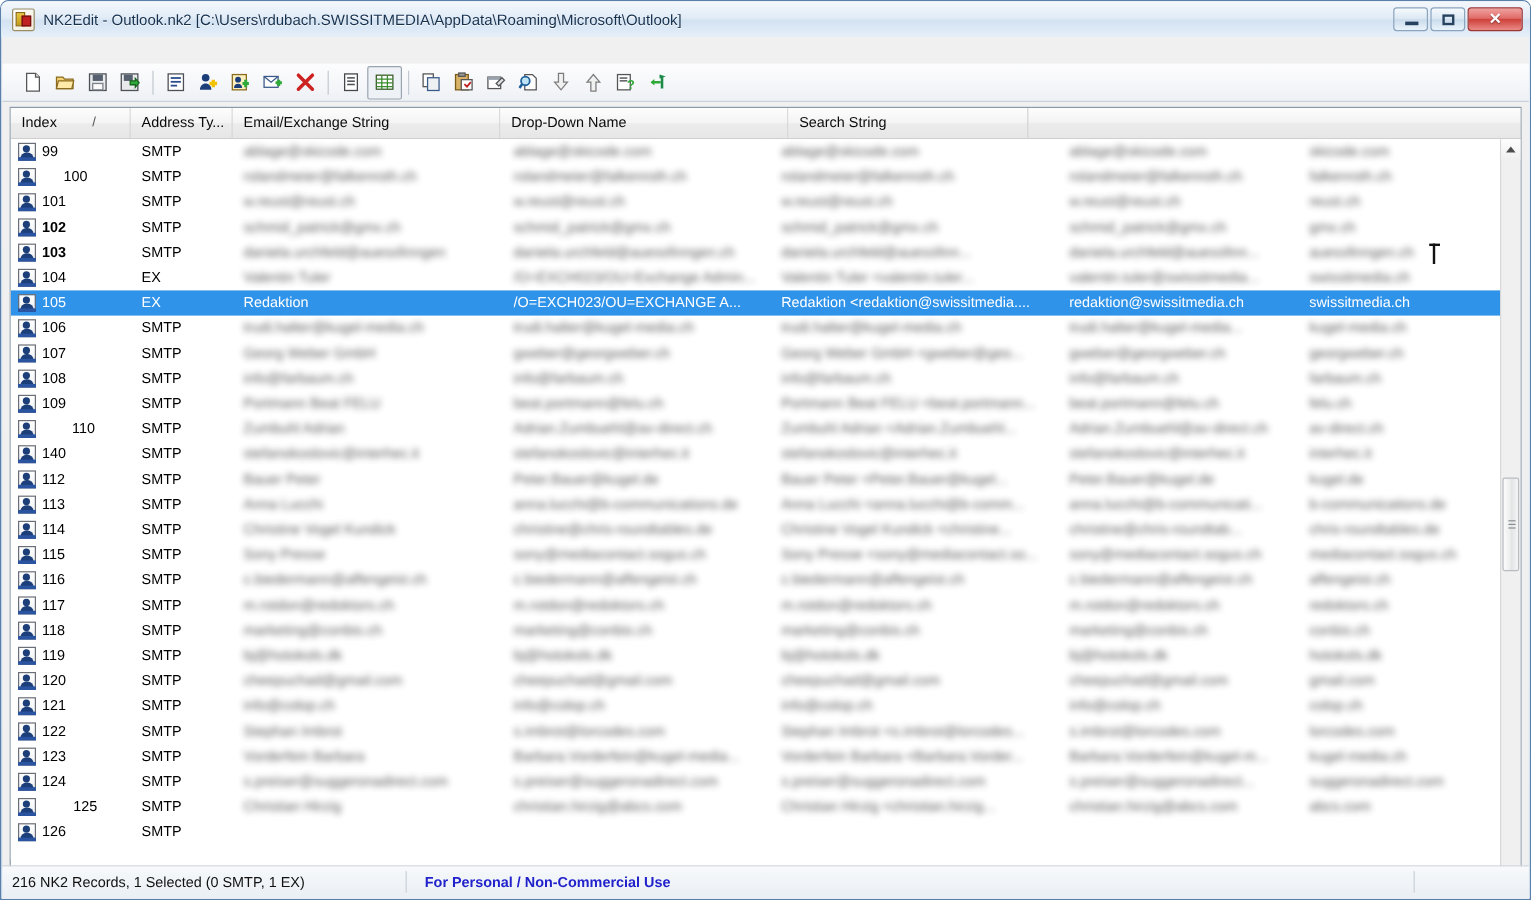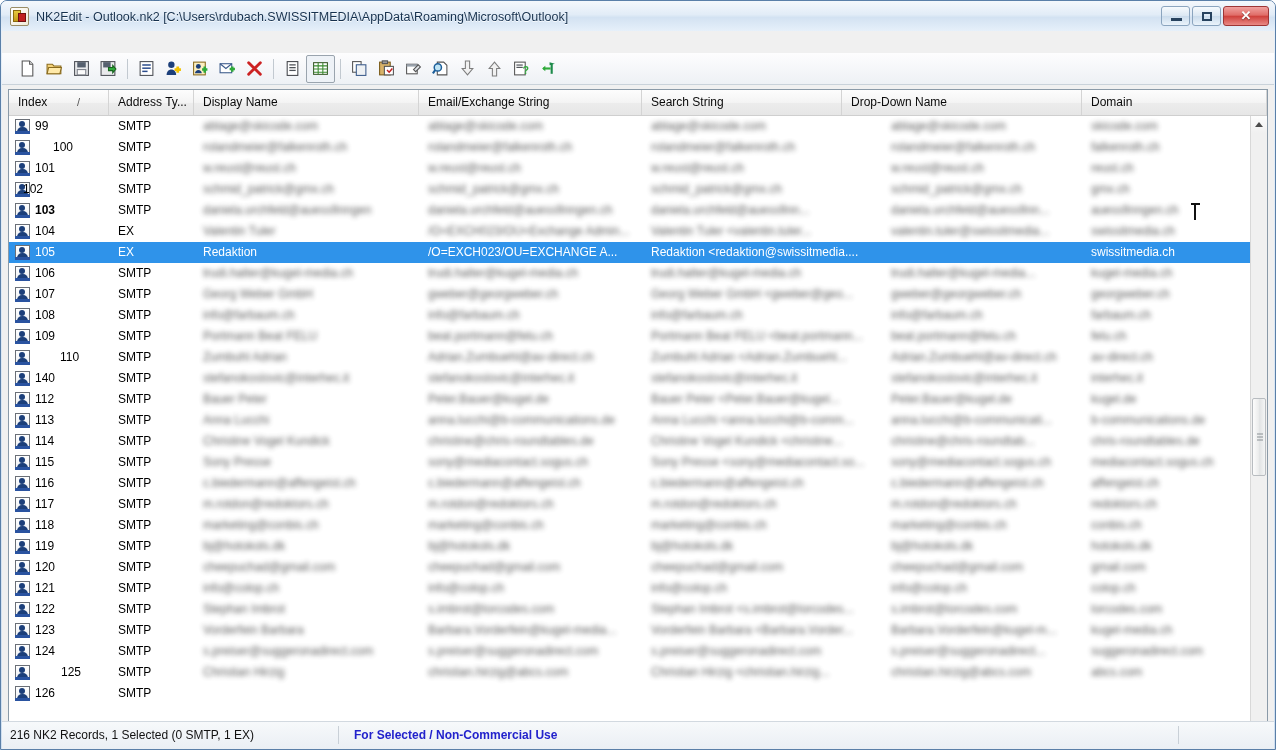--- a/index.html
+++ b/index.html
@@ -400,25 +400,23 @@
     </div>
 
     <div class="listwrap">
 
       <div class="hdr">
         <div class="hcell" style="width:100px">
           <span>Index</span>
           <span class="sortmark">/</span>
         </div>
         <div class="hcell" style="width:85px">Address Ty...</div>
-        <div class="hcell" style="width:225px">Display Name</div>
         <div class="hcell" style="width:223px">Email/Exchange String</div>
+        <div class="hcell" style="width:240px">Drop-Down Name</div>
         <div class="hcell" style="width:200px">Search String</div>
-        <div class="hcell" style="width:240px">Drop-Down Name</div>
-        <div class="hcell" style="width:185px">Domain</div>
       </div>
 
       <div class="rows" id="rows-container">
           <div class="row">
             <span class="contact-ic">
               <span class="card"></span>
               <span class="head"></span>
               <span class="body"></span>
               <span class="band"></span>
             </span>
@@ -430,21 +428,21 @@
             <span class="cell blur" style="left: 882px; width: 188px;">ablage@skicode.com</span>
             <span class="cell blur" style="left: 1082px; width: 173px;">skicode.com</span>
           </div>
           <div class="row">
             <span class="contact-ic">
               <span class="card"></span>
               <span class="head"></span>
               <span class="body"></span>
               <span class="band"></span>
             </span>
-            <span class="cell" style="left: 44px; width: 72px;">100</span>
+            <span class="cell" style="left: 18px; width: 72px; text-align: center;">100</span>
             <span class="cell" style="left: 109px; width: 73px;">SMTP</span>
             <span class="cell blur" style="left: 194px; width: 213px;">rolandmeier@falkenroth.ch</span>
             <span class="cell blur" style="left: 419px; width: 211px;">rolandmeier@falkenroth.ch</span>
             <span class="cell blur" style="left: 642px; width: 228px;">rolandmeier@falkenroth.ch</span>
             <span class="cell blur" style="left: 882px; width: 188px;">rolandmeier@falkenroth.ch</span>
             <span class="cell blur" style="left: 1082px; width: 173px;">falkenroth.ch</span>
           </div>
           <div class="row">
             <span class="contact-ic">
               <span class="card"></span>
@@ -460,21 +458,21 @@
             <span class="cell blur" style="left: 882px; width: 188px;">w.reust@reust.ch</span>
             <span class="cell blur" style="left: 1082px; width: 173px;">reust.ch</span>
           </div>
           <div class="row">
             <span class="contact-ic">
               <span class="card"></span>
               <span class="head"></span>
               <span class="body"></span>
               <span class="band"></span>
             </span>
-            <span class="cell" style="left: 14px; width: 72px;">102</span>
+            <span class="cell" style="left: 26px; width: 72px; font-weight: bold;">102</span>
             <span class="cell" style="left: 109px; width: 73px;">SMTP</span>
             <span class="cell blur" style="left: 194px; width: 213px;">schmid_patrick@gmx.ch</span>
             <span class="cell blur" style="left: 419px; width: 211px;">schmid_patrick@gmx.ch</span>
             <span class="cell blur" style="left: 642px; width: 228px;">schmid_patrick@gmx.ch</span>
             <span class="cell blur" style="left: 882px; width: 188px;">schmid_patrick@gmx.ch</span>
             <span class="cell blur" style="left: 1082px; width: 173px;">gmx.ch</span>
           </div>
           <div class="row">
             <span class="contact-ic">
               <span class="card"></span>
@@ -510,20 +508,21 @@
               <span class="card"></span>
               <span class="head"></span>
               <span class="body"></span>
               <span class="band"></span>
             </span>
             <span class="cell" style="left: 26px; width: 72px;">105</span>
             <span class="cell" style="left: 109px; width: 73px;">EX</span>
             <span class="cell" style="left: 194px; width: 213px;">Redaktion</span>
             <span class="cell" style="left: 419px; width: 211px;">/O=EXCH023/OU=EXCHANGE A...</span>
             <span class="cell" style="left: 642px; width: 228px;">Redaktion  &lt;redaktion@swissitmedia....</span>
+            <span class="cell" style="left: 882px; width: 188px;">redaktion@swissitmedia.ch</span>
             <span class="cell" style="left: 1082px; width: 173px;">swissitmedia.ch</span>
           </div>
           <div class="row">
             <span class="contact-ic">
               <span class="card"></span>
               <span class="head"></span>
               <span class="body"></span>
               <span class="band"></span>
             </span>
             <span class="cell" style="left: 26px; width: 72px;">106</span>
@@ -862,20 +861,20 @@
         <div class="arrow right">
             <span class="tri right"></span>
           </div>
       </div>
 
     </div>
 
     <div class="statusbar">
       <div class="sb-pane1">216 NK2 Records, 1 Selected  (0 SMTP,  1 EX)</div>
       <div class="sb-div"></div>
-      <div class="sb-pane2">For Selected / Non-Commercial Use</div>
+      <div class="sb-pane2">For Personal / Non-Commercial Use</div>
       <div class="sb-div2"></div>
     </div>
 
   </div>
 
   <div class="cursor"></div>
 </div>
 
 </body></html>

